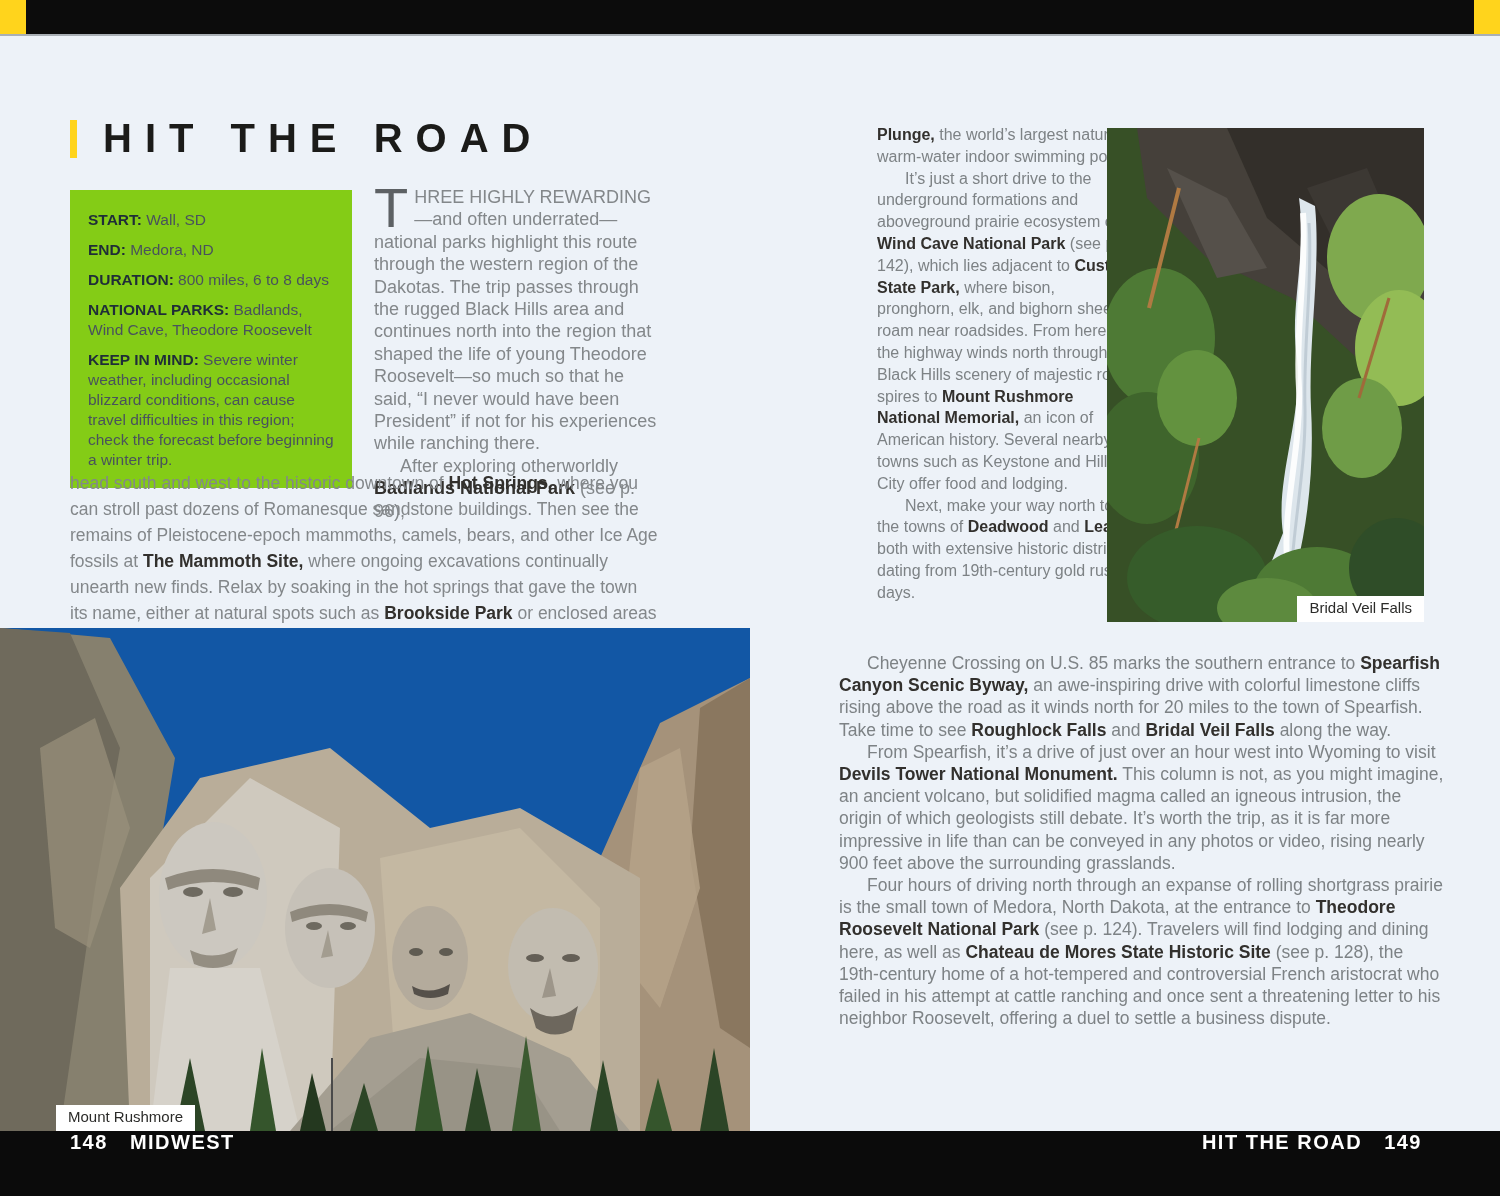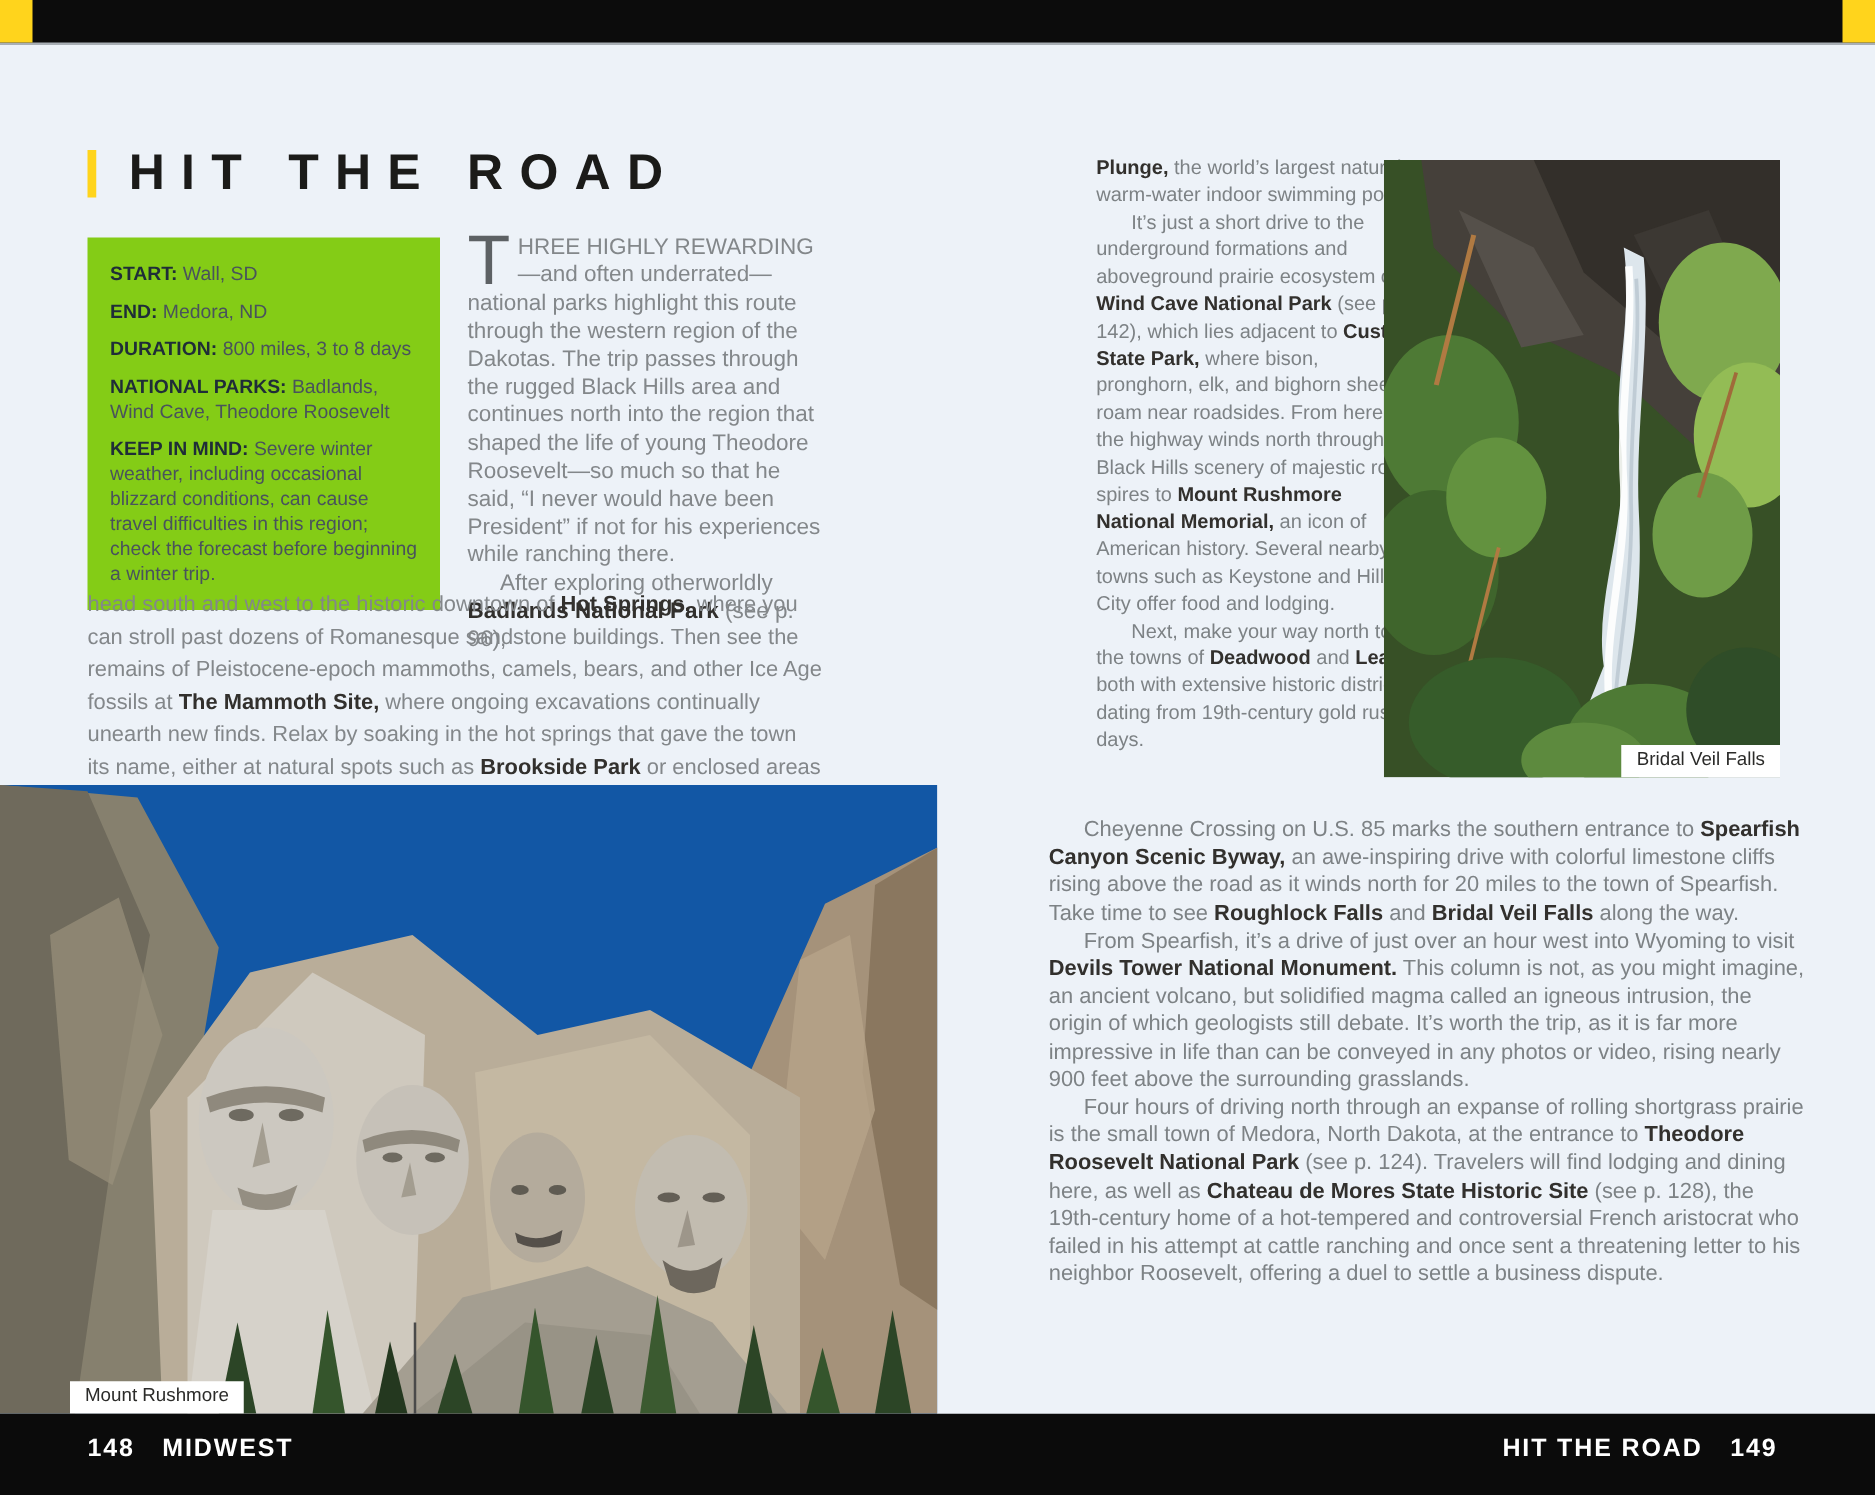--- a/index.html
+++ b/index.html
@@ -49,42 +49,42 @@
   .caption{
     position:absolute;background:#ffffff;color:#2b2b29;
     font-size:15px;line-height:22px;padding:1px 12px 3px 12px;white-space:nowrap;
   }
   .caption.rushmore{left:56px;bottom:0;}
   .caption.falls{right:0;bottom:0;}
   
   .footer{
     position:absolute;left:0;top:1131px;width:1500px;height:65px;background:#0b0b0b;
     display:flex;justify-content:space-between;align-items:flex-start;
-    box-sizing:border-box;padding:17px 78px 0 70px;
+    box-sizing:border-box;padding:0 78px 0 70px;
   }
   .footer span{color:#ffffff;font-weight:bold;font-size:20px;letter-spacing:1.5px;white-space:nowrap;}
   .footer .grp{display:flex;gap:22px;}
 </style>
 </head>
 <body>
 
 <div class="topbar">
   <div class="corner l"></div>
   <div class="corner r"></div>
 </div>
 
 <div class="title-row">
   <div class="title-accent"></div>
   <h1 class="page-title">HIT THE ROAD</h1>
 </div>
 
 <div class="infobox">
   <p><span class="lbl">START:</span><span> Wall, SD</span></p>
   <p><span class="lbl">END:</span><span> Medora, ND</span></p>
-  <p><span class="lbl">DURATION:</span><span> 800 miles, 3 to 8 days</span></p>
+  <p><span class="lbl">DURATION:</span><span> 800 miles, 6 to 8 days</span></p>
   <p><span class="lbl">NATIONAL PARKS:</span><span> Badlands, Wind Cave, Theodore Roosevelt</span></p>
   <p><span class="lbl">KEEP IN MIND:</span><span> Severe winter weather, including occasional blizzard conditions, can cause travel difficulties in this region; check the forecast before beginning a winter trip.</span></p>
 </div>
 
 <div class="intro-col">
   <p><span class="dropcap">T</span><span><span>HREE HIGHLY REWARDING—and often underrated—national parks highlight this route through the western region of the Dakotas. The trip passes through the rugged Black Hills area and continues north into the region that shaped the life of young Theodore Roosevelt—so much so that he said, “I never would have been President” if not for his experiences while ranching there.</span></span></p>
   <p class="ind"><span><span>After exploring otherworldly </span><span class="b">Badlands National Park</span><span> (see p. 96),</span></span></p>
 </div>
 
 <div class="left-body">

